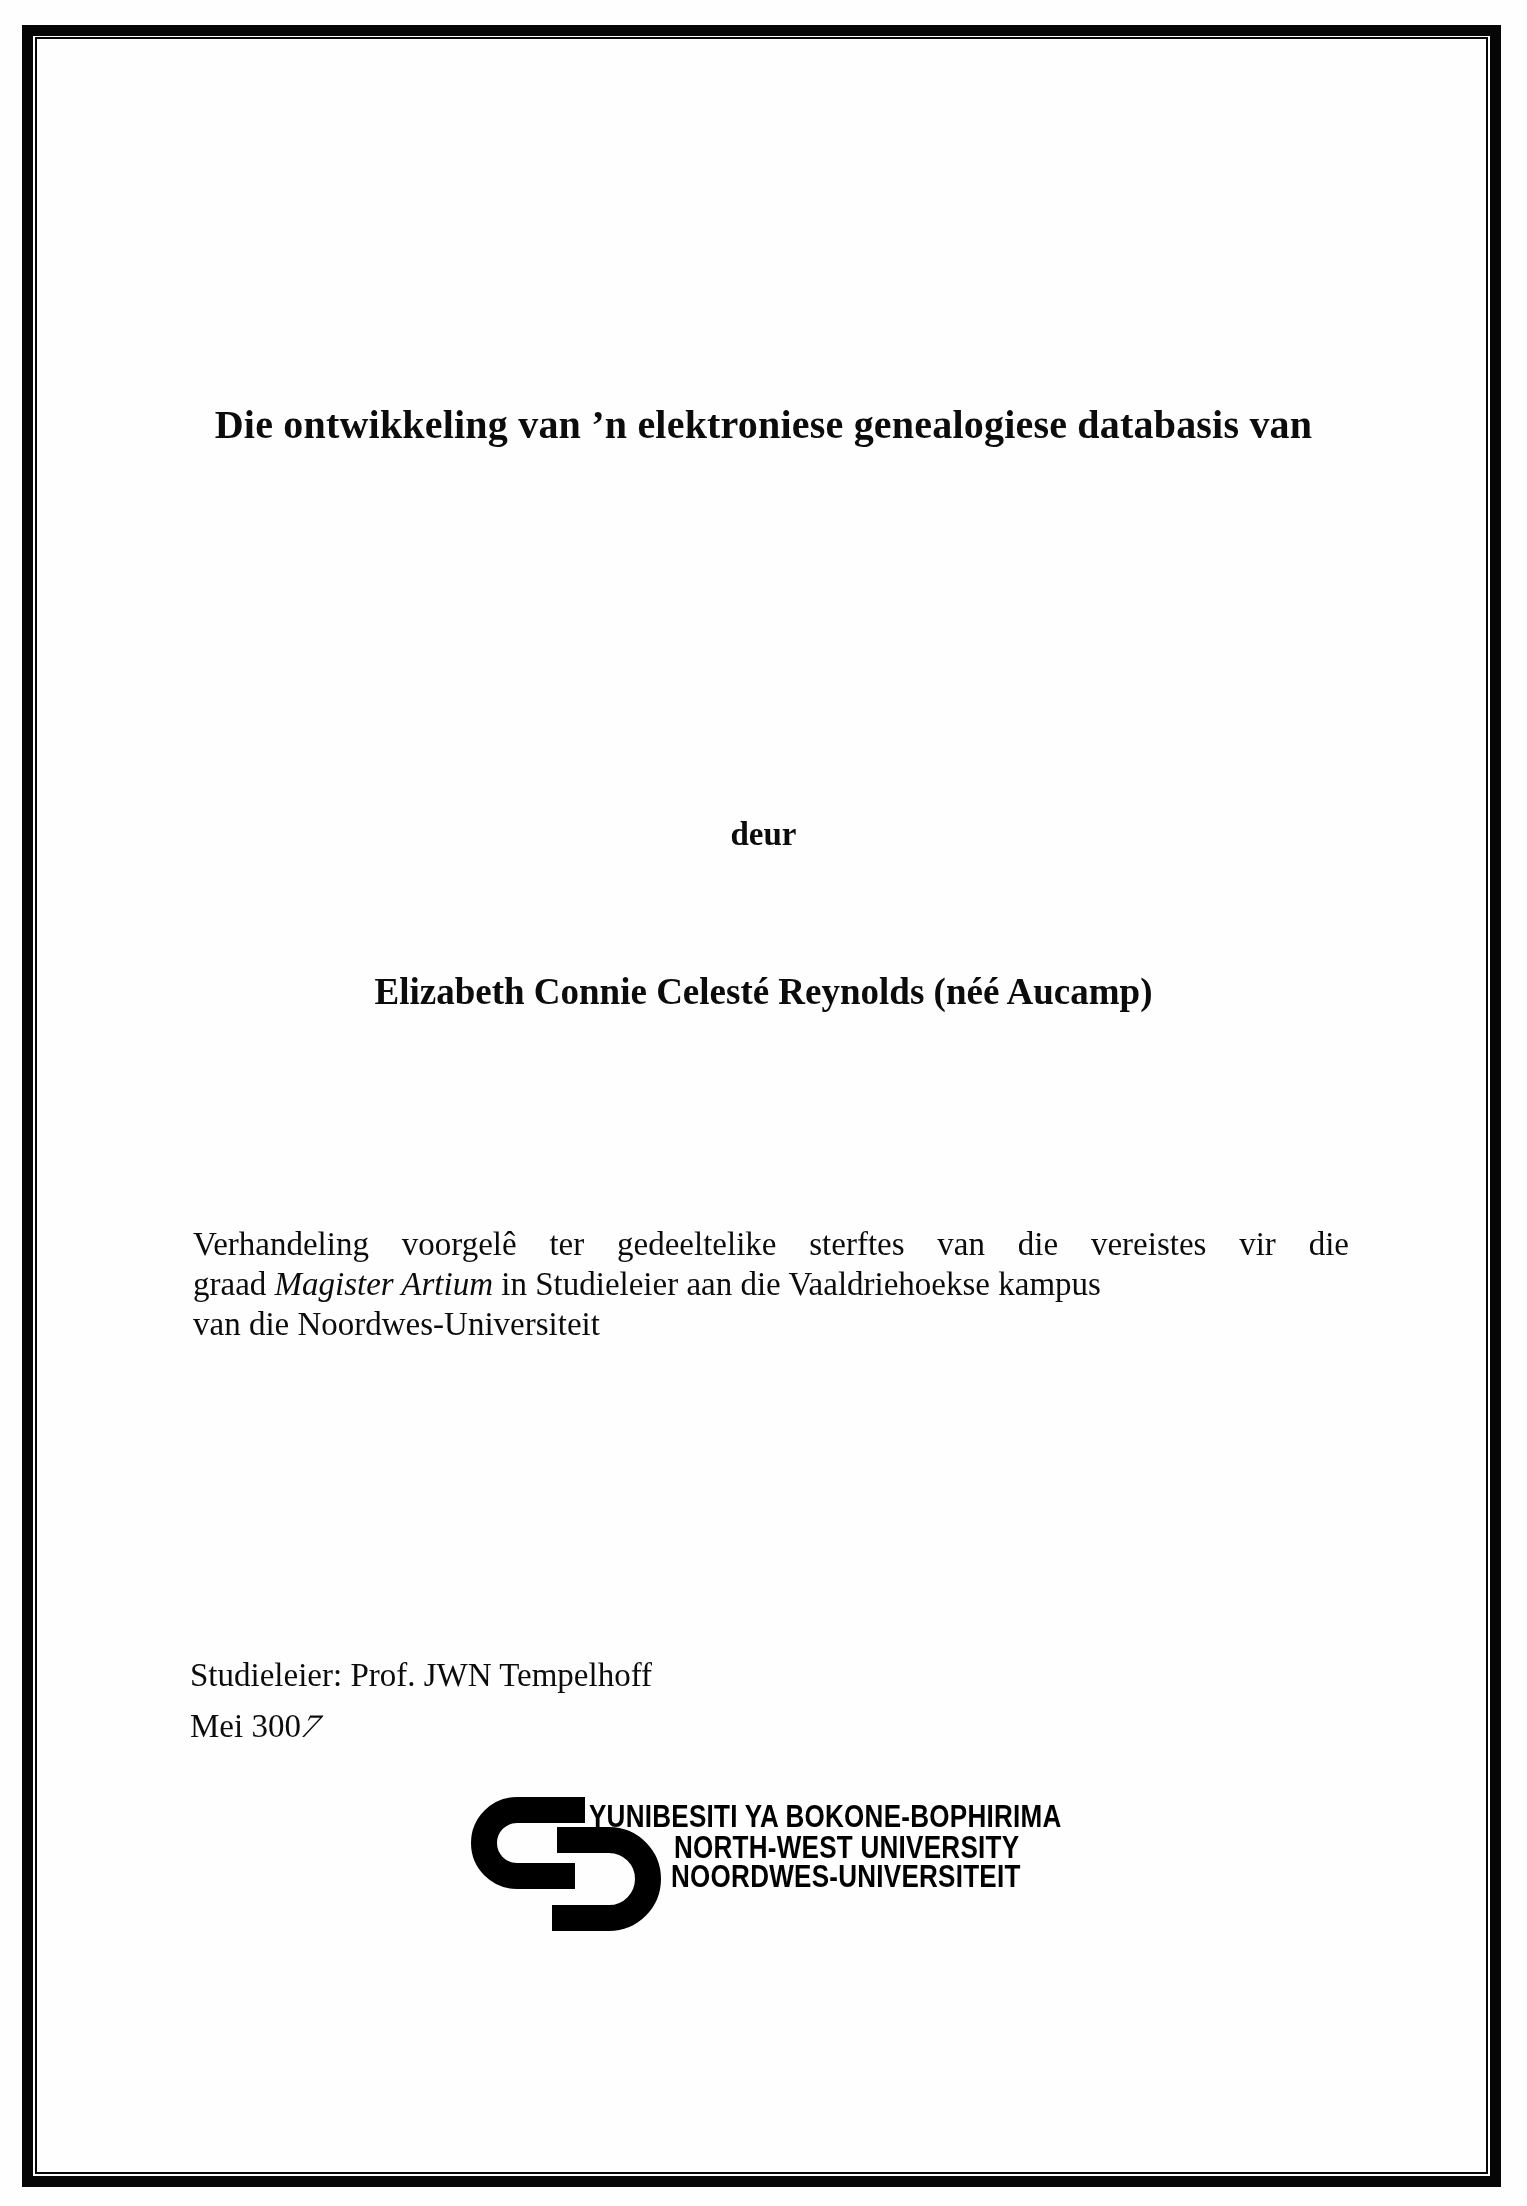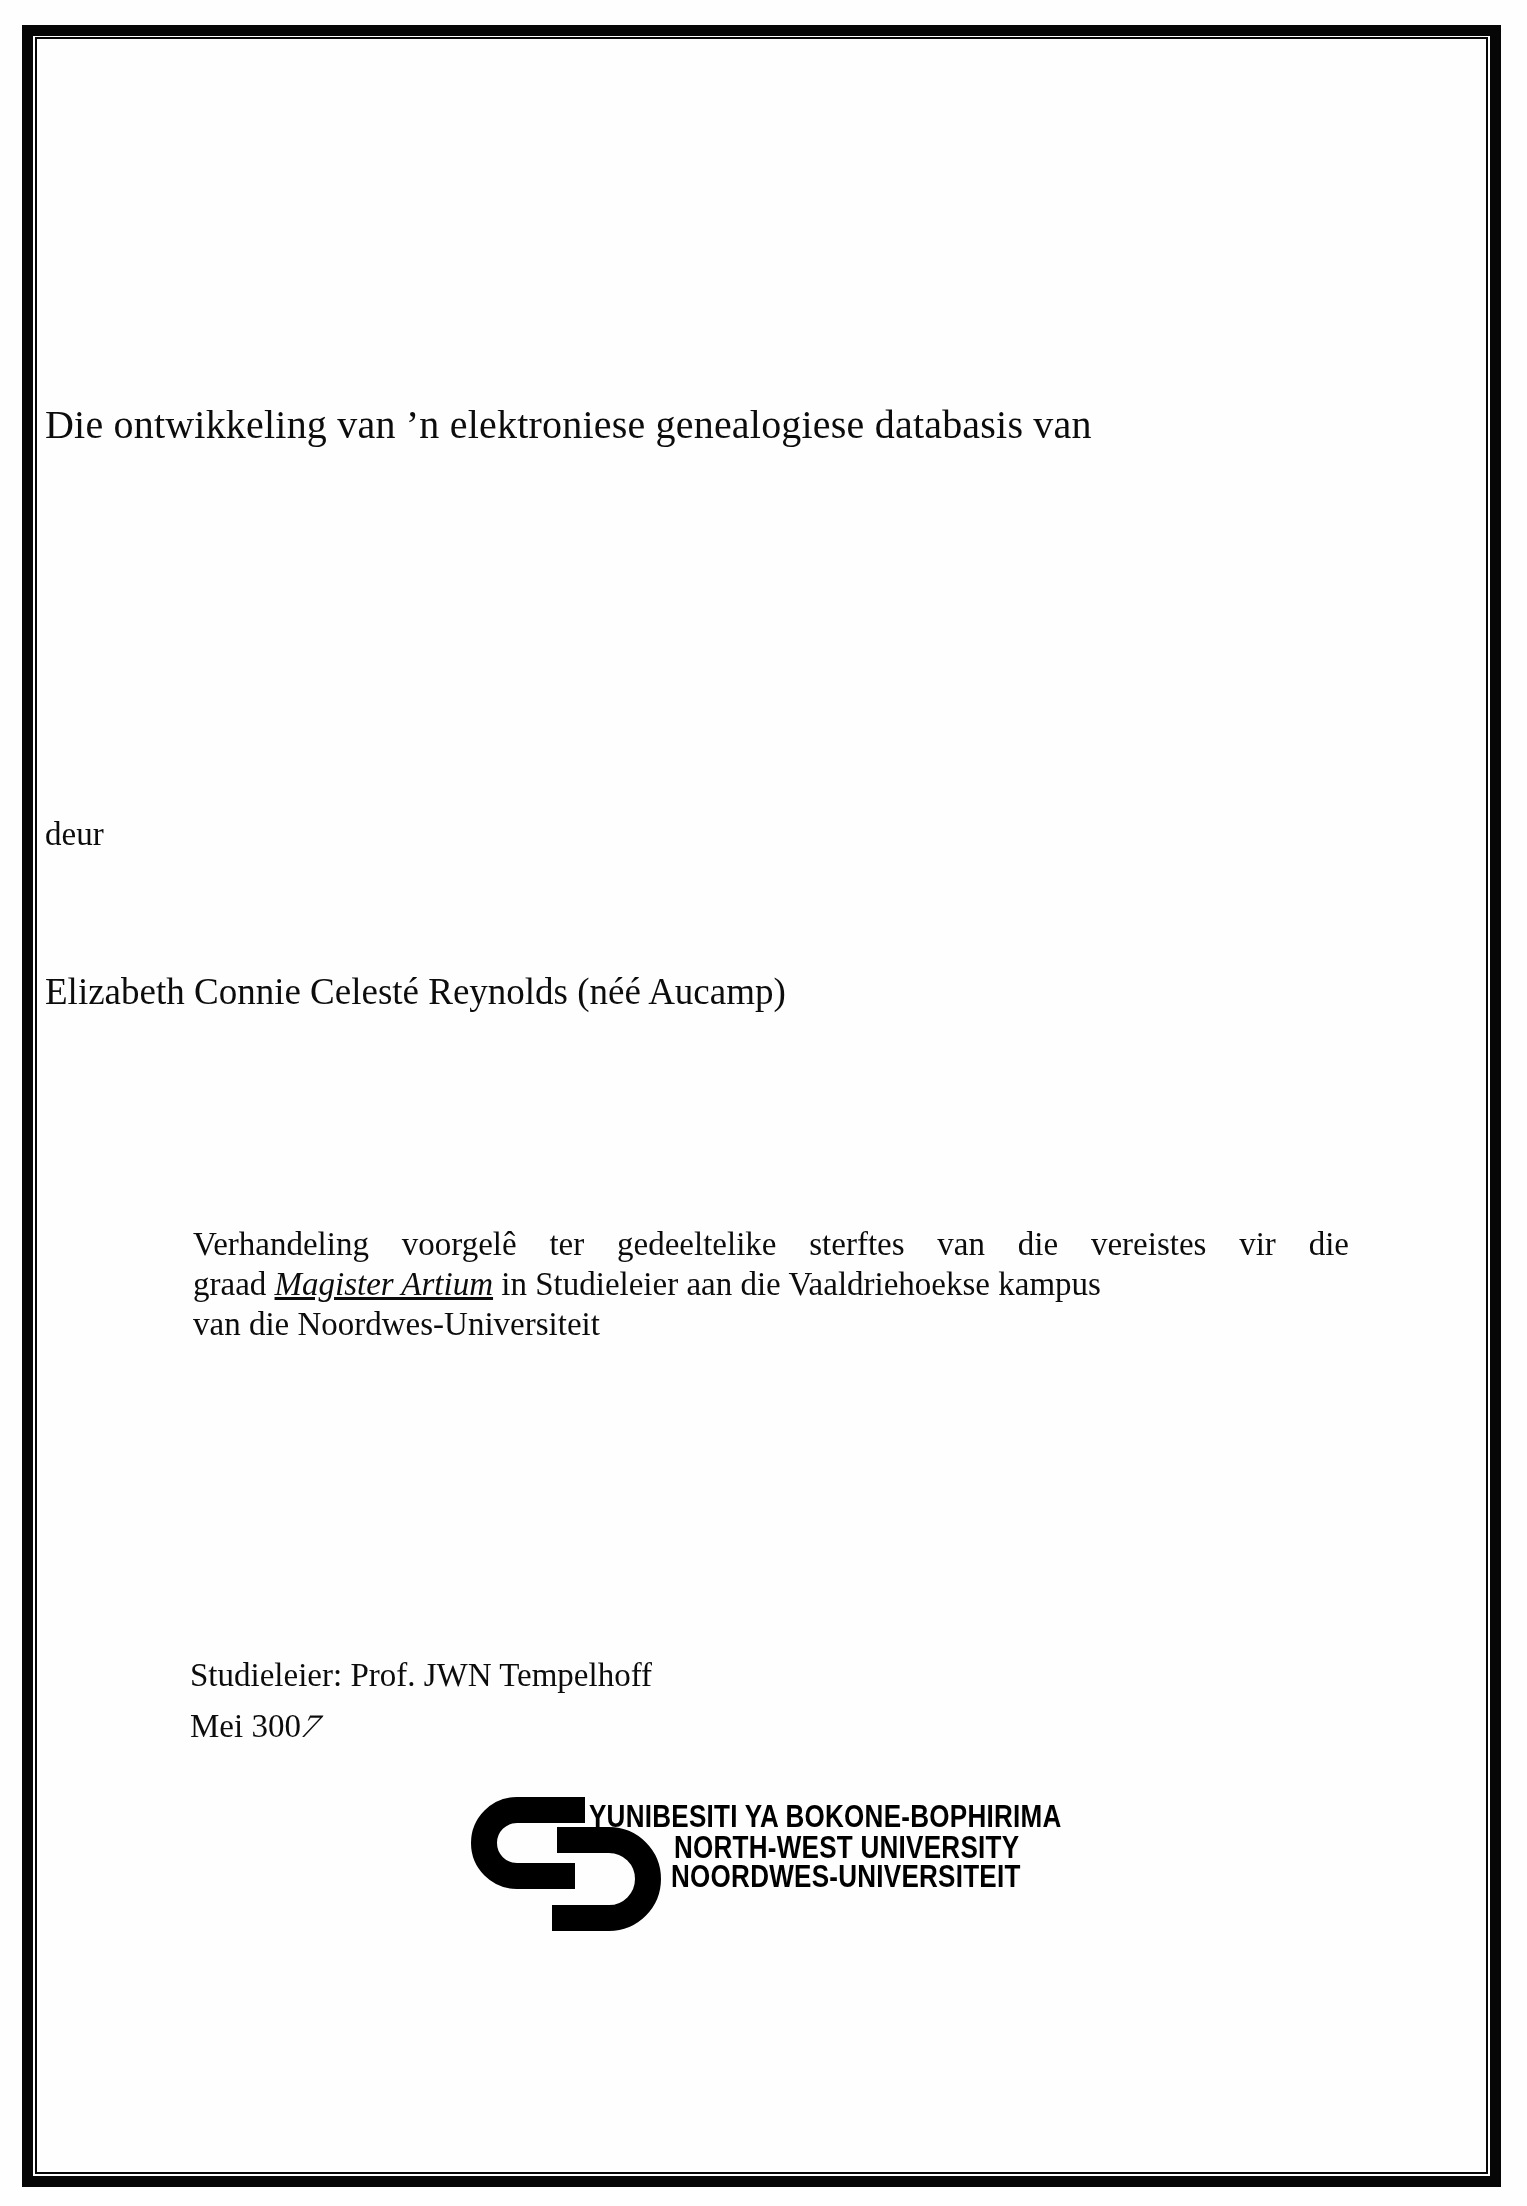--- a/index.html
+++ b/index.html
@@ -13,35 +13,35 @@
   }
   
   .frame-outer {
     position:absolute; left:22px; top:25px; right:26px; bottom:19px;
     border:11px solid #060606;
   }
   .frame-inner {
     position:absolute; left:35px; top:37px; right:39px; bottom:32px;
     border:2px solid #060606;
   }
-  .centered { position:absolute; left:45px; right:45px; text-align:left; }
+  .centered { position:absolute; left:45px; right:45px; text-align:center;font-weight:bold; }
 
   .title-line {
     font-size:40px; line-height:48px; letter-spacing:0.2px;
   }
   .byline { font-size:33px; line-height:40px; }
   .author { font-size:37px; line-height:44px; }
 
   .statement {
     position:absolute; left:193px; width:1156px; top:1224px;
     font-size:33px; line-height:40px;
   }
   .statement .just { text-align:justify; text-align-last:justify; }
   .statement .pre  { white-space:pre-wrap; }
-  .italic { font-style:italic;text-decoration:underline; }
+  .italic { font-style:italic; }
 
   .supervisor-block {
     position:absolute; left:190px; top:1650px;
     font-size:33px; line-height:51px;
   }
   .digit-skew {
     display:inline-block;
     transform:skewX(-24deg) translateX(2px);
   }
 

